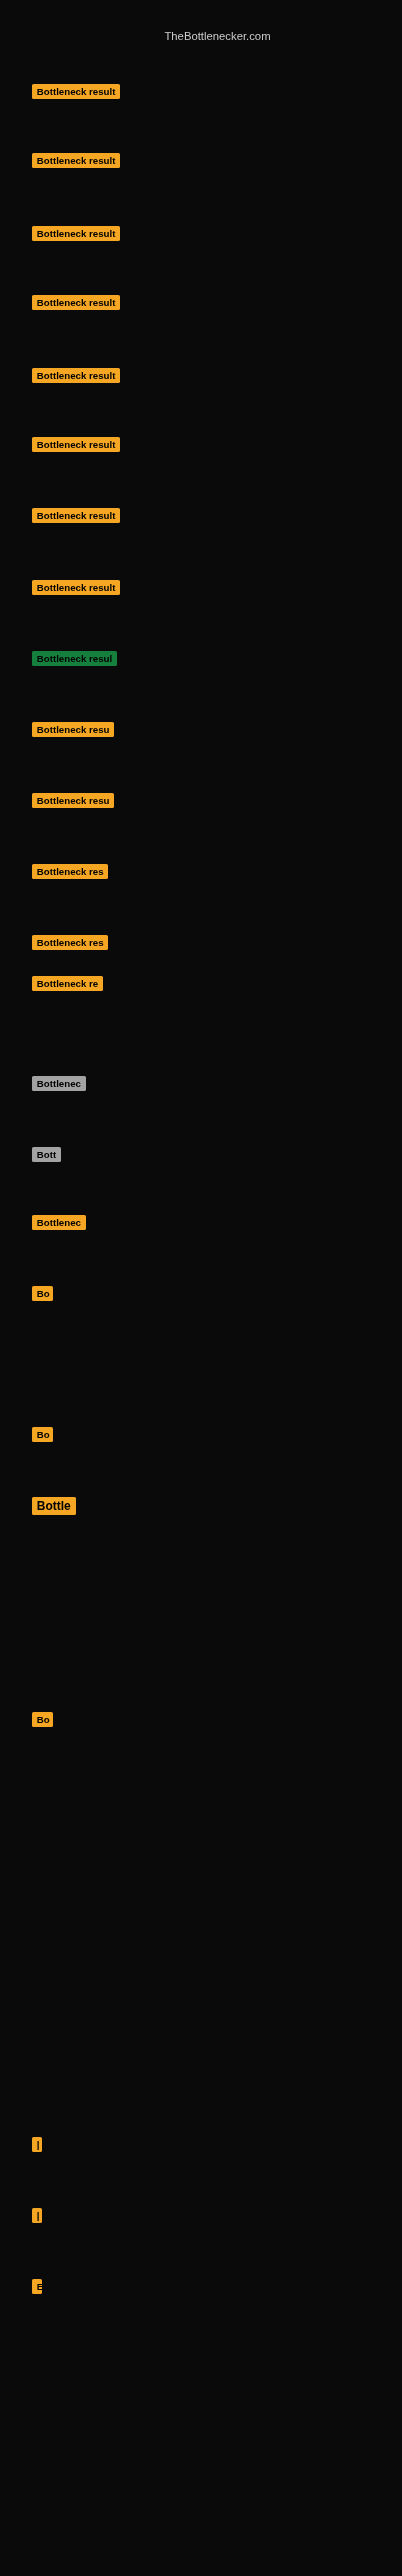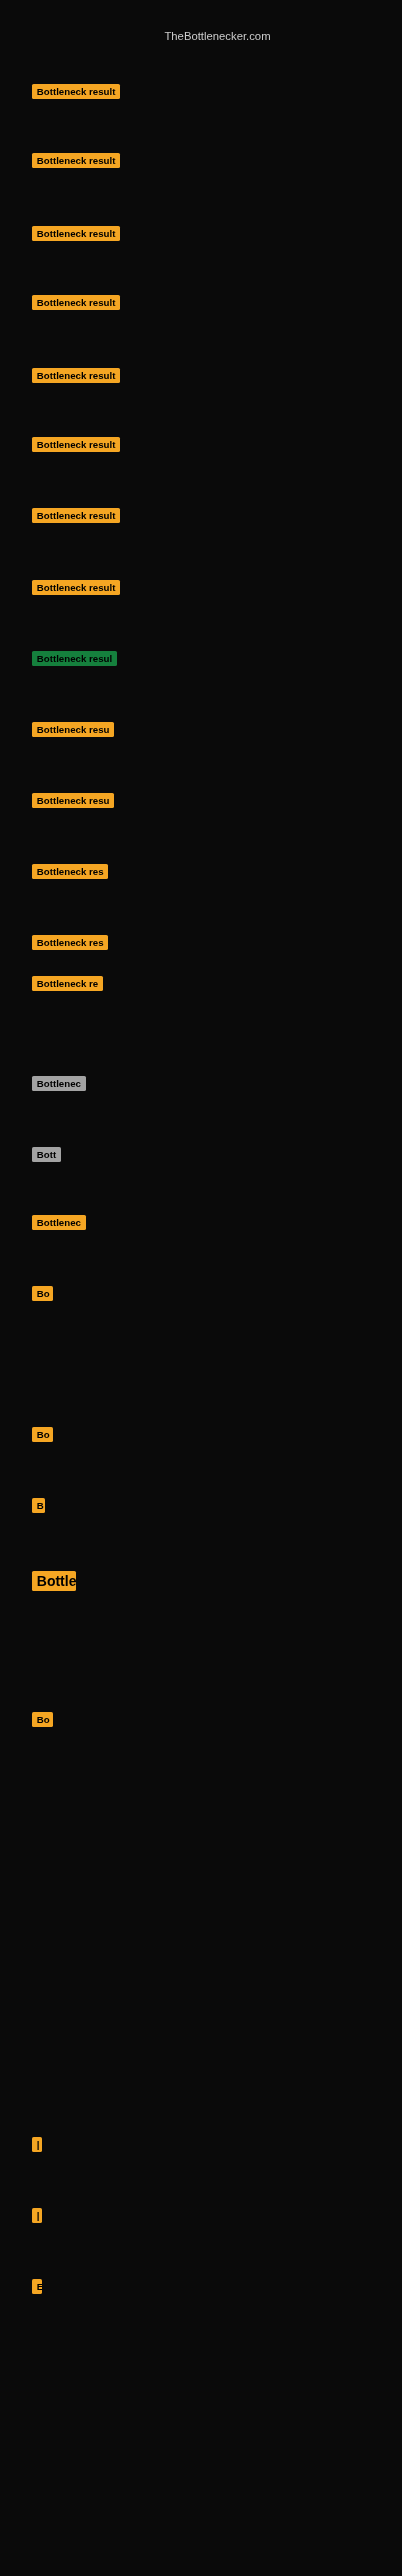--- a/index.html
+++ b/index.html
@@ -42,19 +42,19 @@
     <div style="position: absolute; top: 731px; left: 0px; background-color: rgb(245, 166, 35); color: rgb(0, 0, 0); font-size: 9.7px; font-weight: bold; padding: 2.4px 4.8px; border-radius: 1.6px; white-space: nowrap; overflow: hidden; max-width: 97px;">Bottleneck resu</div>
     <div style="position: absolute; top: 802px; left: 0px; background-color: rgb(245, 166, 35); color: rgb(0, 0, 0); font-size: 9.7px; font-weight: bold; padding: 2.4px 4.8px; border-radius: 1.6px; white-space: nowrap; overflow: hidden; max-width: 91px;">Bottleneck res</div>
     <div style="position: absolute; top: 873px; left: 0px; background-color: rgb(245, 166, 35); color: rgb(0, 0, 0); font-size: 9.7px; font-weight: bold; padding: 2.4px 4.8px; border-radius: 1.6px; white-space: nowrap; overflow: hidden; max-width: 89px;">Bottleneck res</div>
     <div style="position: absolute; top: 914px; left: 0px; background-color: rgb(245, 166, 35); color: rgb(0, 0, 0); font-size: 9.7px; font-weight: bold; padding: 2.4px 4.8px; border-radius: 1.6px; white-space: nowrap; overflow: hidden; max-width: 84px;">Bottleneck re</div>
     <div style="position: absolute; top: 1014px; left: 0px; background-color: #a3a3a3; color: rgb(0, 0, 0); font-size: 9.7px; font-weight: bold; padding: 2.4px 4.8px; border-radius: 1.6px; white-space: nowrap; overflow: hidden; max-width: 64px;">Bottlenec</div>
     <div style="position: absolute; top: 1085px; left: 0px; background-color: #a3a3a3; color: rgb(0, 0, 0); font-size: 9.7px; font-weight: bold; padding: 2.4px 4.8px; border-radius: 1.6px; white-space: nowrap; overflow: hidden; max-width: 34px;">Bott</div>
     <div style="position: absolute; top: 1153px; left: 0px; background-color: rgb(245, 166, 35); color: rgb(0, 0, 0); font-size: 9.7px; font-weight: bold; padding: 2.4px 4.8px; border-radius: 1.6px; white-space: nowrap; overflow: hidden; max-width: 56px;">Bottlenec</div>
     <div style="position: absolute; top: 1224px; left: 0px; background-color: rgb(245, 166, 35); color: rgb(0, 0, 0); font-size: 9.7px; font-weight: bold; padding: 2.4px 4.8px; border-radius: 1.6px; white-space: nowrap; overflow: hidden; max-width: 21px;">Bo</div>
     <div style="position: absolute; top: 1365px; left: 0px; background-color: rgb(245, 166, 35); color: rgb(0, 0, 0); font-size: 9.7px; font-weight: bold; padding: 2.4px 4.8px; border-radius: 1.6px; white-space: nowrap; overflow: hidden; max-width: 21px;">Bo</div>
     <div style="position: absolute; top: 1436px; left: 0px; background-color: rgb(245, 166, 35); color: rgb(0, 0, 0); font-size: 9.7px; font-weight: bold; padding: 2.4px 4.8px; border-radius: 1.6px; white-space: nowrap; overflow: hidden; max-width: 13px;">B</div>
-    <div style="position: absolute; top: 1509px; left: 0px; background-color: rgb(245, 166, 35); color: rgb(0, 0, 0); font-size: 14px; font-weight: bold; padding: 2.4px 4.8px; border-radius: 1.6px; white-space: nowrap; overflow: hidden; max-width: 44px; text-align: center;">Bottle</div>
+    <div style="position: absolute; top: 1435px; left: 0px; background-color: rgb(245, 166, 35); color: rgb(0, 0, 0); font-size: 12px; font-weight: bold; padding: 2.4px 4.8px; border-radius: 1.6px; white-space: nowrap; overflow: hidden; max-width: 44px; text-align: center;">Bottle</div>
     <div style="position: absolute; top: 1650px; left: 0px; background-color: rgb(245, 166, 35); color: rgb(0, 0, 0); font-size: 9.7px; font-weight: bold; padding: 2.4px 4.8px; border-radius: 1.6px; white-space: nowrap; overflow: hidden; max-width: 21px;">Bo</div>
     <div style="position: absolute; top: 2075px; left: 0px; background-color: rgb(245, 166, 35); color: rgb(0, 0, 0); font-size: 9.7px; font-weight: bold; padding: 2.4px 4.8px; border-radius: 1.6px; white-space: nowrap; overflow: hidden; max-width: 6.4px;">|</div>
     <div style="position: absolute; top: 2146px; left: 0px; background-color: rgb(245, 166, 35); color: rgb(0, 0, 0); font-size: 9.7px; font-weight: bold; padding: 2.4px 4.8px; border-radius: 1.6px; white-space: nowrap; overflow: hidden; max-width: 6.4px;">|</div>
     <div style="position: absolute; top: 2217px; left: 0px; background-color: rgb(245, 166, 35); color: rgb(0, 0, 0); font-size: 9.7px; font-weight: bold; padding: 2.4px 4.8px; border-radius: 1.6px; white-space: nowrap; overflow: hidden; max-width: 8px;">E</div>
   </div>
 
 
 </body></html>

